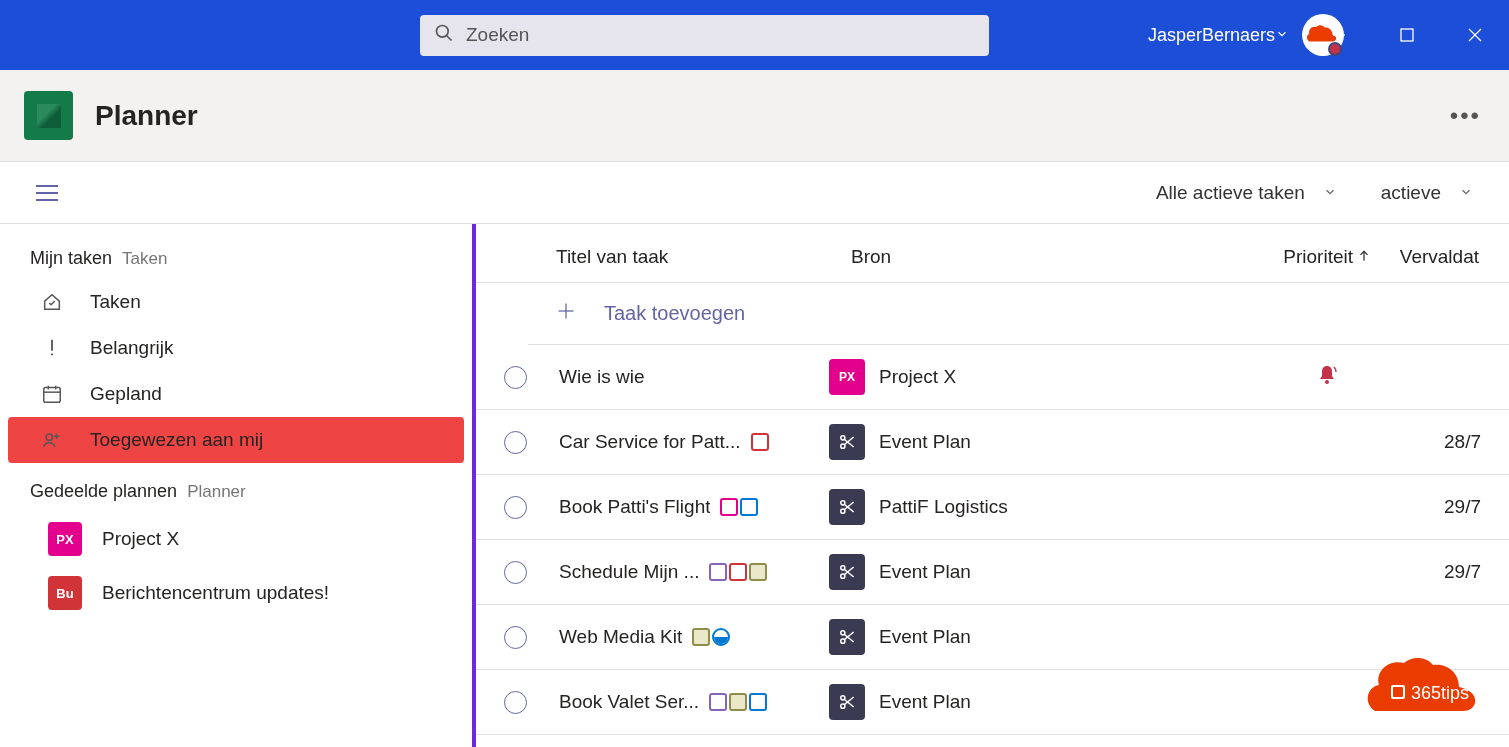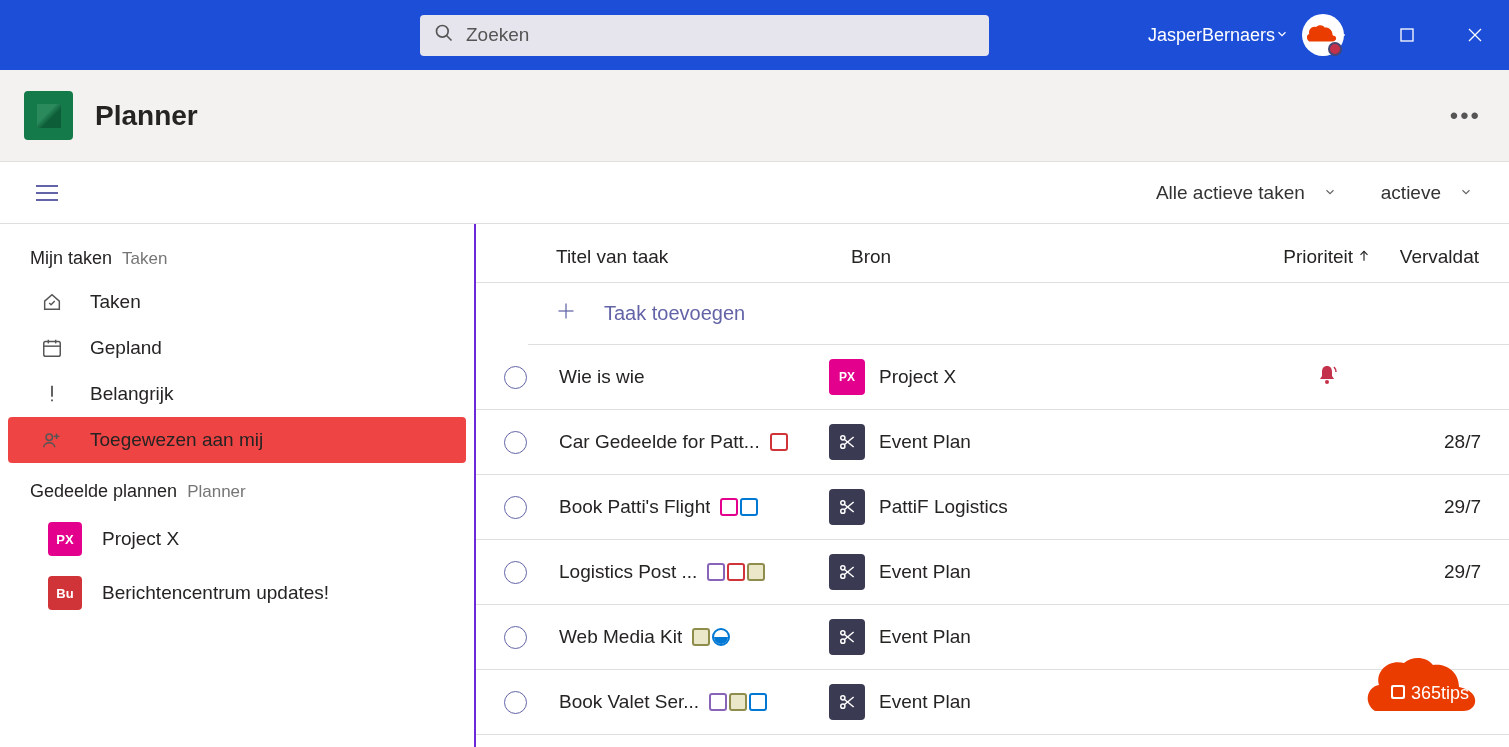--- a/index.html
+++ b/index.html
@@ -29,21 +29,21 @@
   
   .toolbar { height: 62px; background: #fff; border-bottom: 1px solid #e1dfdd; display: flex; align-items: center; padding: 0 36px; gap: 30px; }
   .hamburger { display:flex; flex-direction:column; gap:5px; }
   .hamburger span { width:22px; height:2px; background:#6264a7; }
   .toolbar-right { margin-left:auto; display:flex; align-items:center; gap:44px; }
   .dropdown { display:flex; align-items:center; gap:18px; font-size:19px; color:#333; }
   .dropdown svg { width:14px; height:14px; color:#666; }
 
   
   .content { display:flex; height: calc(747px - 70px - 92px - 62px); background:#fff; }
-  .sidebar { width: 476px; border-right:2px solid #6d28d9; padding: 24px 8px 24px 8px; overflow:hidden; }
+  .sidebar { width: 476px; border-right:4px solid #6d28d9; padding: 24px 8px 24px 8px; overflow:hidden; }
   .section-head { display:flex; align-items:baseline; gap:10px; padding: 0 22px 10px 22px; }
   .sh-primary { font-size:18px; color:#252423; }
   .sh-secondary { font-size:17px; color:#767676; }
   .nav-item { display:flex; align-items:center; gap:26px; padding: 12px 22px 12px 32px; font-size:19px; color:#252423; border-radius:4px; }
   .nav-item.selected { background:#ef4444; font-weight:400;text-align:right; }
   .nav-icon { width:24px; display:flex; align-items:center; justify-content:center; color:#555; }
   .nav-icon svg { width:22px; height:22px; }
   .plan-item { display:flex; align-items:center; gap:20px; padding: 10px 22px 10px 40px; font-size:19px; color:#252423; }
   .plan-badge { width:34px; height:34px; border-radius:4px; display:flex; align-items:center; justify-content:center; font-size:13px; font-weight:600; color:#fff; }
   .badge-pink { background:#e3008c; }
@@ -172,36 +172,36 @@
       <span class="nav-icon">
           <svg viewBox="0 0 24 24" fill="none" stroke="currentColor" stroke-width="1.6">
             <path d="M4 11 L12 4 L20 11 V20 H4 Z"></path>
             <polyline points="9 13 11 15 15 11"></polyline>
           </svg>
         </span>
       <span>Taken</span>
     </div>
     <div class="nav-item">
       <span class="nav-icon">
+          <svg viewBox="0 0 24 24" fill="currentColor">
+            <path d="M11 3 h2 v12 h-2 z M11 18 h2 v2 h-2 z"></path>
+          </svg>
+        </span>
+      <span>Belangrijk</span>
+    </div>
+    <div class="nav-item">
+      <span class="nav-icon">
           <svg viewBox="0 0 24 24" fill="none" stroke="currentColor" stroke-width="1.6">
             <rect x="3" y="5" width="18" height="16" rx="2"></rect>
             <line x1="3" y1="10" x2="21" y2="10"></line>
             <line x1="8" y1="3" x2="8" y2="7"></line>
             <line x1="16" y1="3" x2="16" y2="7"></line>
           </svg>
         </span>
       <span>Gepland</span>
-    </div>
-    <div class="nav-item">
-      <span class="nav-icon">
-          <svg viewBox="0 0 24 24" fill="currentColor">
-            <path d="M11 3 h2 v12 h-2 z M11 18 h2 v2 h-2 z"></path>
-          </svg>
-        </span>
-      <span>Belangrijk</span>
     </div>
     <div class="nav-item selected">
       <span class="nav-icon">
           <svg viewBox="0 0 24 24" fill="none" stroke="currentColor" stroke-width="1.6">
             <circle cx="9" cy="9" r="3.5"></circle>
             <path d="M3 20 c0-3 3-5 6-5 s6 2 6 5"></path>
             <line x1="17" y1="5" x2="17" y2="11"></line>
             <line x1="14" y1="8" x2="20" y2="8"></line>
           </svg>
         </span>
@@ -261,21 +261,21 @@
                 <path d="M12 3 C9 3 7 5 7 9 V13 L5 16 H19 L17 13 V9 C17 5 15 3 12 3 Z" fill="#c4314b"></path>
                 <circle cx="12" cy="19" r="2" fill="#c4314b"></circle>
                 <path d="M19 4 C20 5 21 7 21 9" stroke="#c4314b" stroke-width="1.5" fill="none"></path>
               </svg></span>
           </div>
           <div class="tr-due"></div>
         </div>
         <div class="task-row">
           <span class="circle"></span>
           <div class="tr-title">
-            <span class="tr-title-text">Car Gedeelde for Patt...</span>
+            <span class="tr-title-text">Car Service for Patt...</span>
             <span class="tr-tags">
               <span class="tag tag-red"></span>
             </span>
           </div>
           <div class="tr-source">
             <span class="src-icon src-dark">
               <svg viewBox="0 0 24 24" fill="none" stroke="#fff" stroke-width="1.8">
                 <circle cx="7" cy="7" r="2.5"></circle>
                 <circle cx="7" cy="17" r="2.5"></circle>
                 <line x1="9" y1="9" x2="20" y2="18"></line>
@@ -306,21 +306,21 @@
               </svg>
             </span>
             <span>PattiF Logistics</span>
           </div>
           <div class="tr-priority"></div>
           <div class="tr-due">29/7</div>
         </div>
         <div class="task-row">
           <span class="circle"></span>
           <div class="tr-title">
-            <span class="tr-title-text">Logistics Post ...</span>
+            <span class="tr-title-text">Schedule Mijn ...</span>
             <span class="tr-tags">
               <span class="tag tag-purple"></span>
               <span class="tag tag-red"></span>
               <span class="tag tag-olive"></span>
             </span>
           </div>
           <div class="tr-source">
             <span class="src-icon src-dark">
               <svg viewBox="0 0 24 24" fill="none" stroke="#fff" stroke-width="1.8">
                 <circle cx="7" cy="7" r="2.5"></circle>

